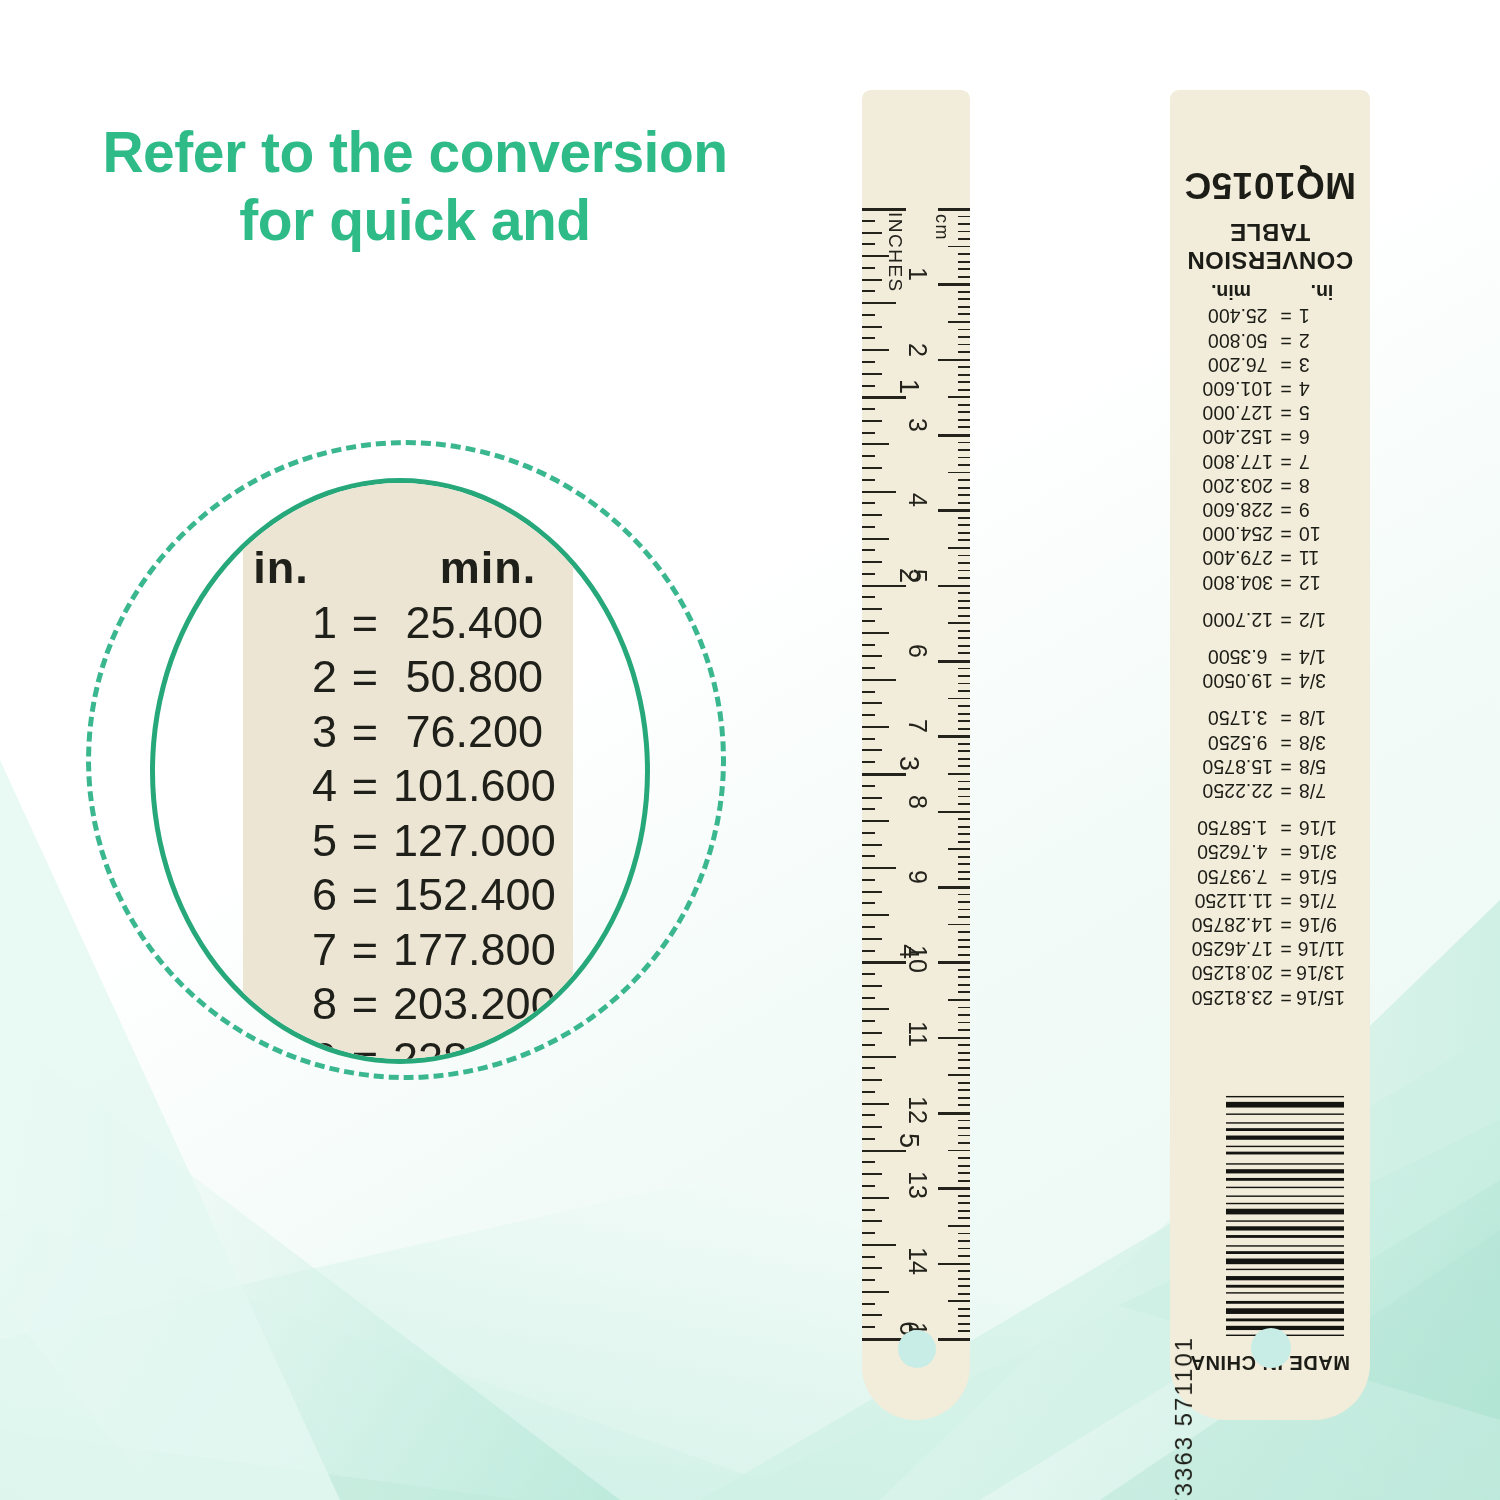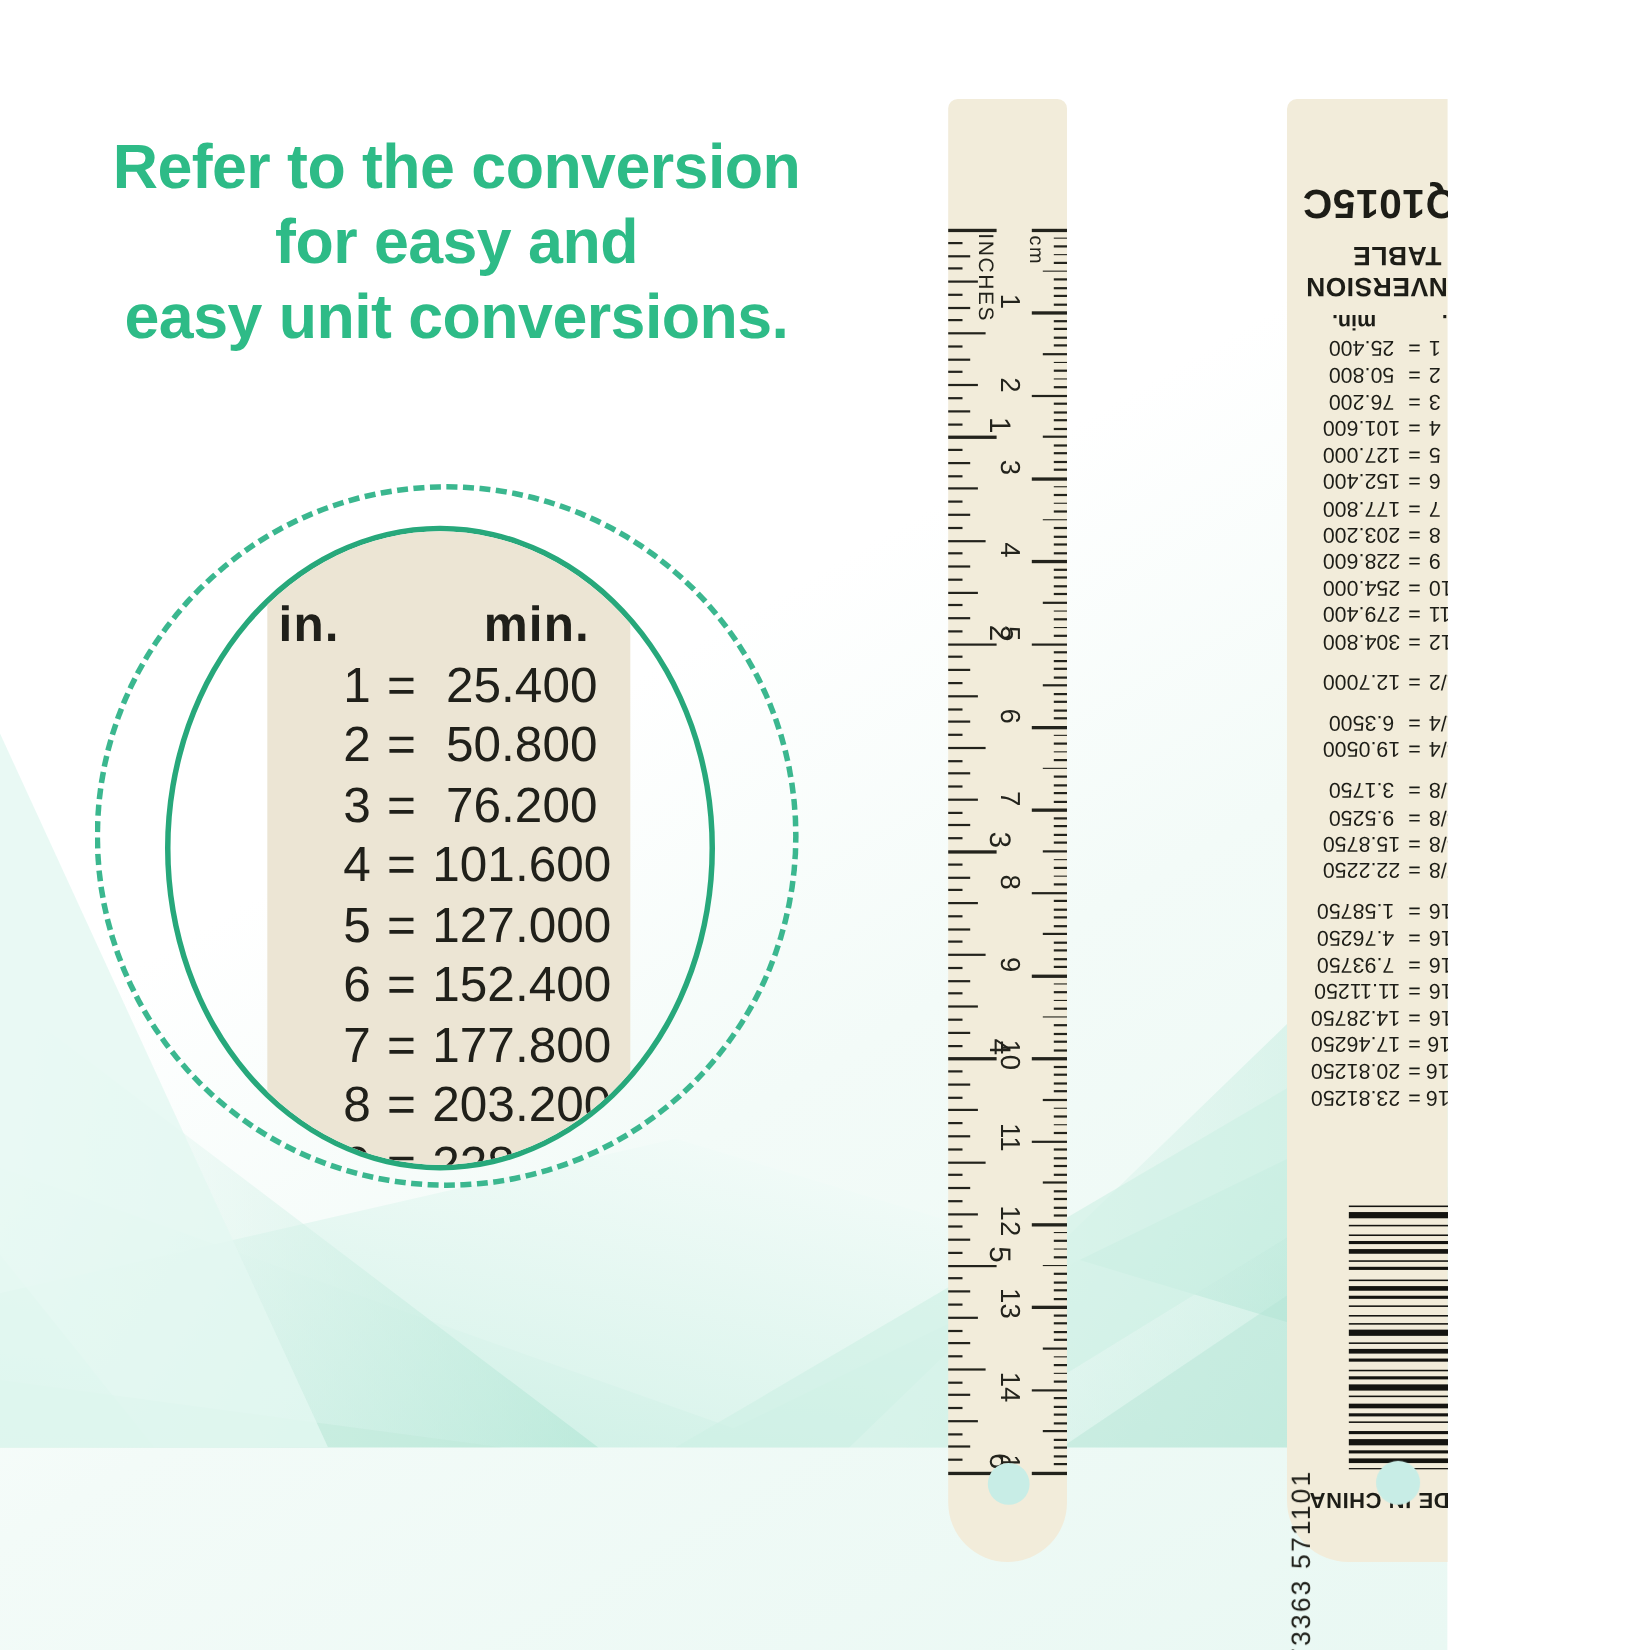--- a/index.html
+++ b/index.html
@@ -2,21 +2,21 @@
 <html><head>
 <meta charset="utf-8">
 <style>
   html,body{margin:0;padding:0;}
   body{
     width:1500px;height:1500px;overflow:hidden;
     font-family:"Liberation Sans", sans-serif;
     background:#ffffff;
     position:relative;
   }
-  #stage{position:absolute;inset:0;width:1316px;height:1500px;overflow:hidden;}
+  #stage{position:absolute;inset:0;width:1500px;height:1500px;overflow:hidden;}
 
   
   .bg-base{position:absolute;inset:0;
     background:linear-gradient(150deg,#ffffff 0%,#ffffff 42%,#f3fbf8 62%,#e9f8f3 100%);}
   .bg-waves{position:absolute;inset:0;}
 
   
   .headline{
     position:absolute;left:0;top:118px;width:830px;
     text-align:center;
@@ -163,22 +163,21 @@
     <path d="M0,1030 L620,1500 L160,1500 L0,1300 Z" fill="url(#wv3)" opacity="0.5"></path>
     <path d="M1500,900 L1500,1500 L880,1500 Z" fill="url(#wv3)" opacity="0.45"></path>
     <path d="M0,1500 L0,1430 L520,1500 Z" fill="#bfe9da" opacity="0.5"></path>
     <path d="M1500,1500 L1100,1500 L1500,1230 Z" fill="#b4e5d5" opacity="0.45"></path>
     <path d="M700,1500 L1500,1030 L1500,1180 L980,1500 Z" fill="#cdf0e5" opacity="0.6"></path>
     <path d="M0,760 L340,1500 L0,1500 Z" fill="#e4f7f1" opacity="0.8"></path>
   </svg>
 
   <div class="headline">
     <div>Refer to the conversion</div>
-    <div>for easy and</div>
-    <div>easy unit conversions.</div>
+    <div>for quick and</div>
   </div>
 
   <div class="callout">
     <div class="dashed-ring"></div>
     <div class="solid-ring">
       <div class="mag-panel">
         <div class="mag-paper"></div>
         <div class="mag-table" id="mag-table">
             <div class="mag-row mag-hdr"><span class="mag-in">in.</span><span class="mag-eq"></span><span class="mag-mm">min.</span></div>
             <div class="mag-row"><span class="mag-in">1</span><span class="mag-eq">=</span><span class="mag-mm"> 25.400</span></div>

